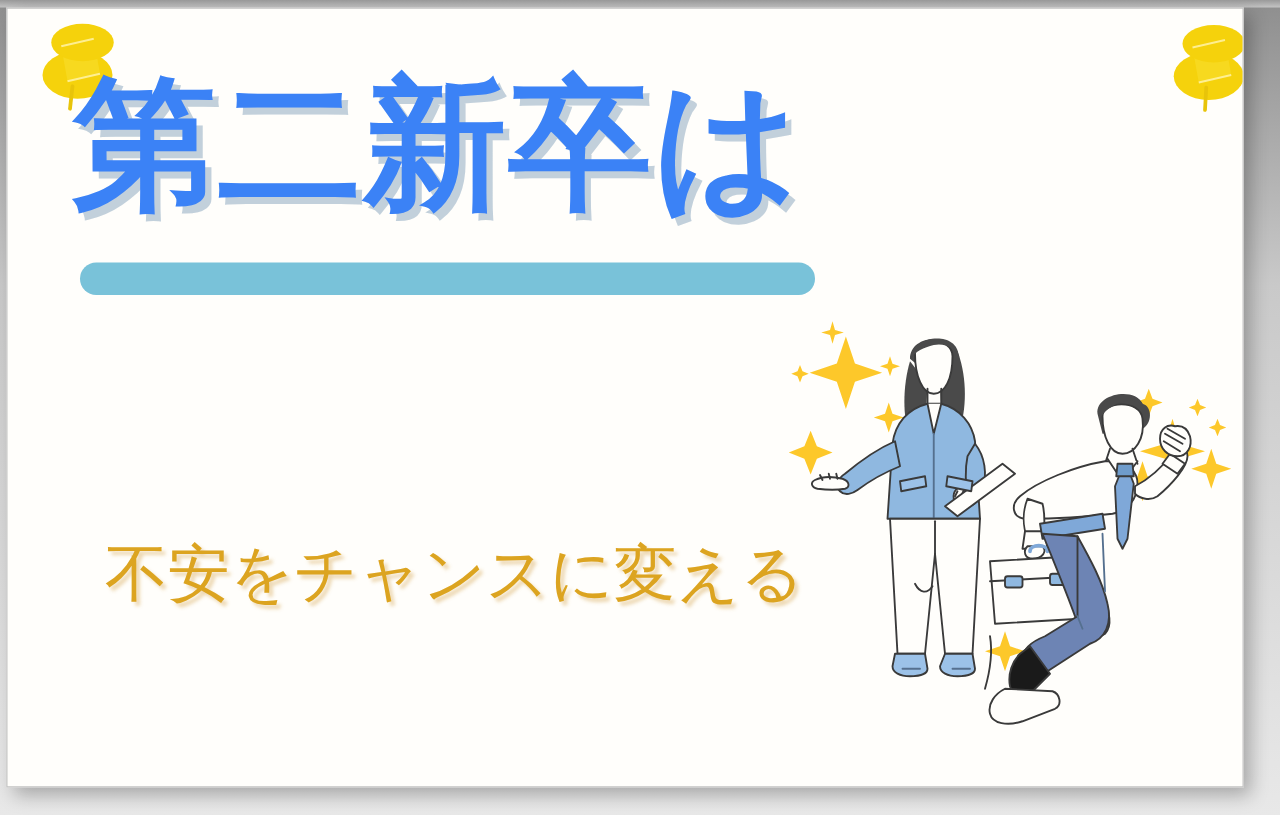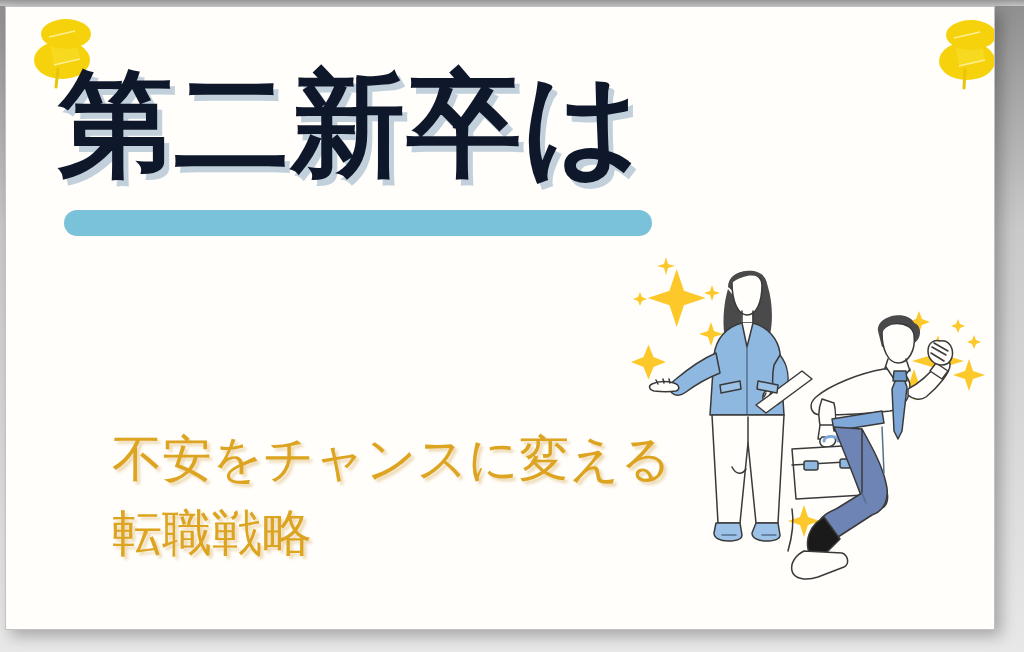--- a/index.html
+++ b/index.html
@@ -46,23 +46,23 @@
   .hl-bar{
     position:absolute;
     left:6px;top:143px;
     width:588px;height:26px;
     background:#79c2d9;
     border-radius:13px;
     z-index:1;
   }
   .tline{
     position:relative;z-index:2;
-    font-family:Liberation Sans, sans-serif;
+    font-family:Liberation Mono, monospace;
     font-weight:700;
-    color:#0f172a;
+    color:#3b82f6;
     letter-spacing:0.01em;
     line-height:1.0;
     white-space:nowrap;
   }
   .tline1{
     font-size:115px;
     text-shadow:5px 6px 0 rgba(174,192,208,0.75);
     margin:0 0 22px 0;
   }
   .tline2{
@@ -73,21 +73,20 @@
   
   .subtitle{
     position:absolute;left:78px;top:415px;width:640px;
     font-family:"DejaVu Sans","Liberation Sans",sans-serif;
     font-weight:400;
     color:#dca420;
     font-size:50px;
     line-height:1.48;
     text-shadow:3px 3px 3px rgba(214,170,90,0.45);
     white-space:nowrap;
-    margin-left:28px;
   }
   .subtitle div{margin:0;}
 
   
   .illus{position:absolute;left:0;top:0;width:990px;height:624px;pointer-events:none;}
   .illus svg{position:absolute;display:block;}
   .woman{left:610px;top:240px;width:230px;height:320px;}
   .man{left:780px;top:300px;width:215px;height:295px;}
 </style>
 </head>
@@ -121,21 +120,20 @@
       </svg>
     </div>
 
     <div class="title-block">
       <div class="hl-bar"></div>
       <div class="tline tline1">第二新卒は</div>
     </div>
 
     <div class="subtitle">
       <div>不安をチャンスに変える</div>
-      <div>転職戦略</div>
     </div>
 
     <div class="illus">
 
       <svg class="woman" viewBox="0 0 230 320" xmlns="http://www.w3.org/2000/svg">
         <g fill="#fdc82a">
           <path d="M58 20 L63 35 L78 40 L63 45 L58 60 L53 45 L38 40 L53 35 Z" transform="translate(-6,-4) scale(1.45) translate(-12,-2)"></path>
           <path d="M30 78 L34 88 L44 92 L34 96 L30 106 L26 96 L16 92 L26 88 Z" transform="translate(0,0) scale(1.25) translate(-4,0)"></path>
           <path d="M95 75 L98 84 L107 87 L98 90 L95 99 L92 90 L83 87 L92 84 Z"></path>
           <path d="M50 10 L52 17 L59 19 L52 21 L50 28 L48 21 L41 19 L48 17 Z"></path>

